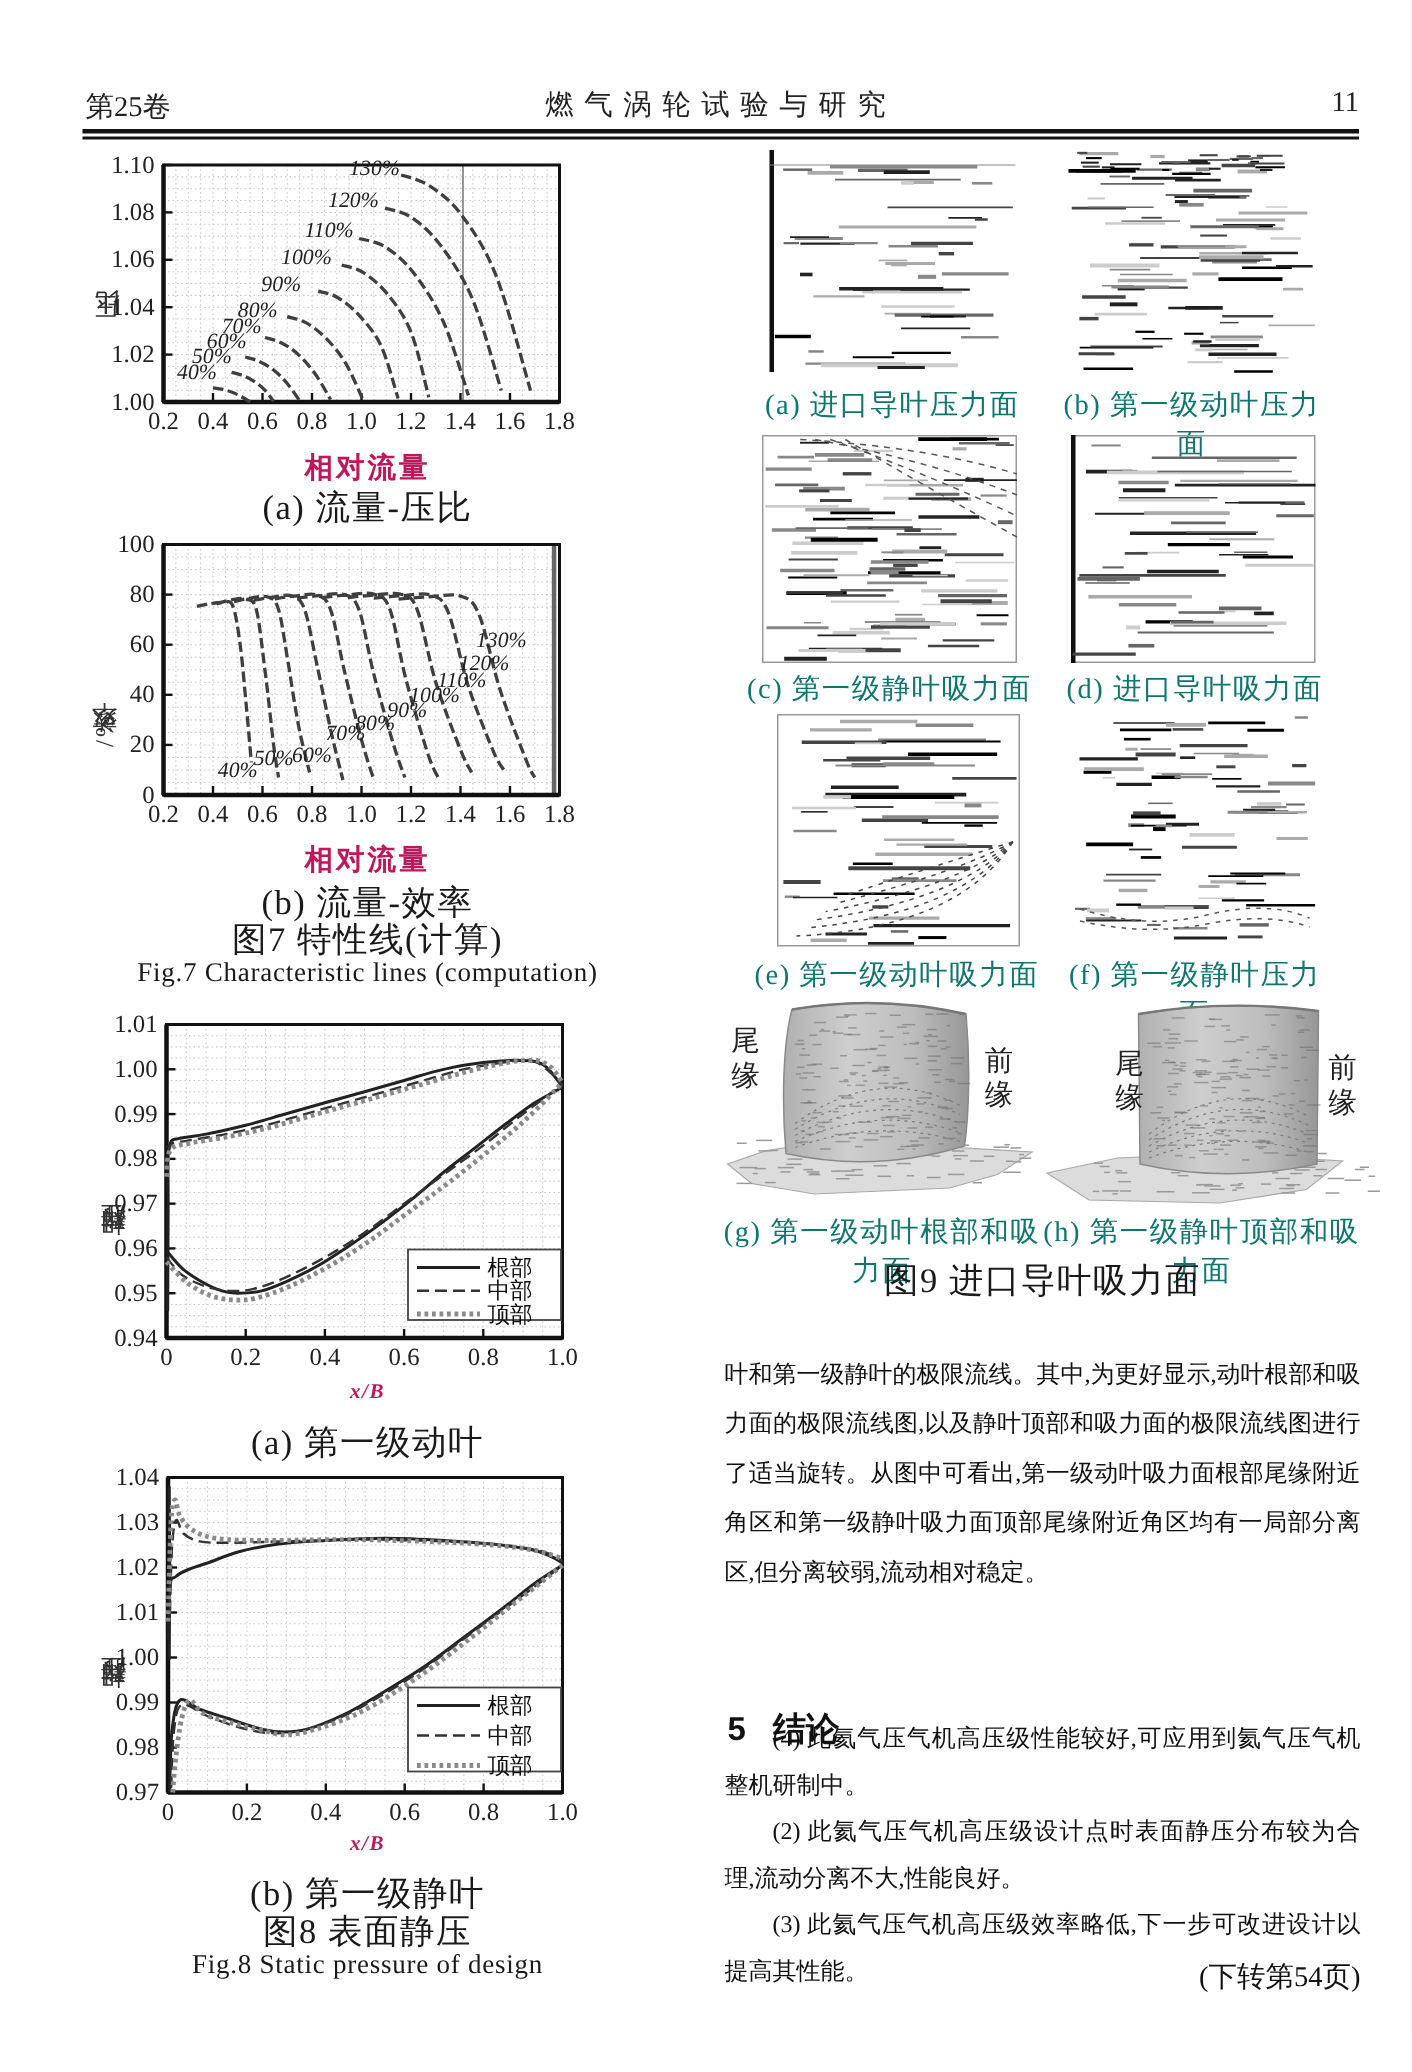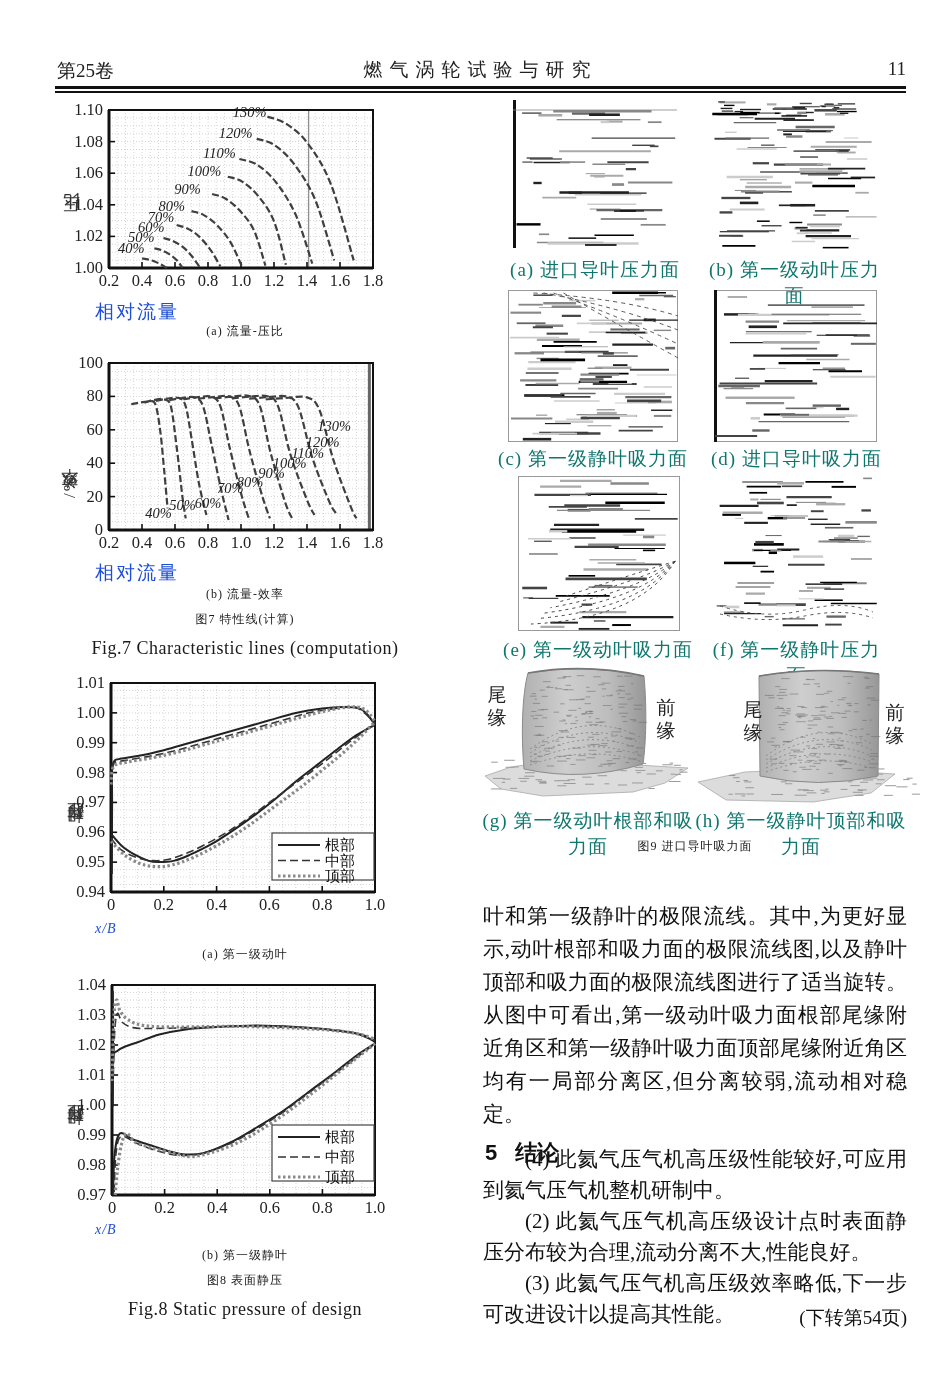--- a/index.html
+++ b/index.html
@@ -4,27 +4,27 @@
 <style>
   html,body{margin:0;padding:0;background:#e8e8e8;}
   .page{position:relative;width:941px;height:1381px;background:#ffffff;overflow:hidden;
         font-family:"Liberation Serif","DejaVu Serif",serif;color:#1c1c1c;}
   .abs{position:absolute;}
   .hdr{font-size:19px;color:#222;}
   .journal{letter-spacing:7px;}
   .rule{position:absolute;left:55px;width:851px;background:#111;}
   .vlabel{position:absolute;writing-mode:vertical-rl;transform:rotate(180deg);
           font-size:17px;color:#333;letter-spacing:2px;}
-  .xlabel{position:absolute;text-align:left;font-size:19px;color:#1d4ed8;letter-spacing:2px;}
+  .xlabel{position:absolute;text-align:center;font-size:19px;color:#be185d;letter-spacing:2px;font-weight:bold;}
   .xlabel-i{font-style:italic;letter-spacing:1px;font-size:14px;}
-  .capzh{position:absolute;text-align:center;font-size:12px;color:#1a1a1a;letter-spacing:1px;}
+  .capzh{position:absolute;text-align:center;font-size:23px;color:#1a1a1a;letter-spacing:1px;}
   .capen{position:absolute;text-align:center;font-size:18px;color:#1a1a1a;letter-spacing:0.5px;}
   .panelcap{position:absolute;text-align:center;font-size:19px;color:#0f766e;letter-spacing:1px;}
   .edge{position:absolute;width:24px;font-size:19px;color:#222;line-height:23px;text-align:center;}
-  .bodytext{position:absolute;left:483px;width:424px;font-size:21px;line-height:33px;
+  .bodytext{position:absolute;left:483px;width:424px;font-size:16px;line-height:33px;
             text-align:justify;color:#111;}
   .bodytext p{margin:0;text-indent:2em;}
   .noindent{text-indent:0 !important;}
   .sechead{position:absolute;left:485px;font-size:22px;font-weight:bold;
            font-family:"Liberation Sans","DejaVu Sans",sans-serif;color:#111;}
   .sechead .num{margin-right:18px;}
   .contnote{position:absolute;left:483px;width:424px;text-align:right;font-size:19px;color:#111;}
   svg{position:absolute;overflow:visible;}
 </style>
 </head>

